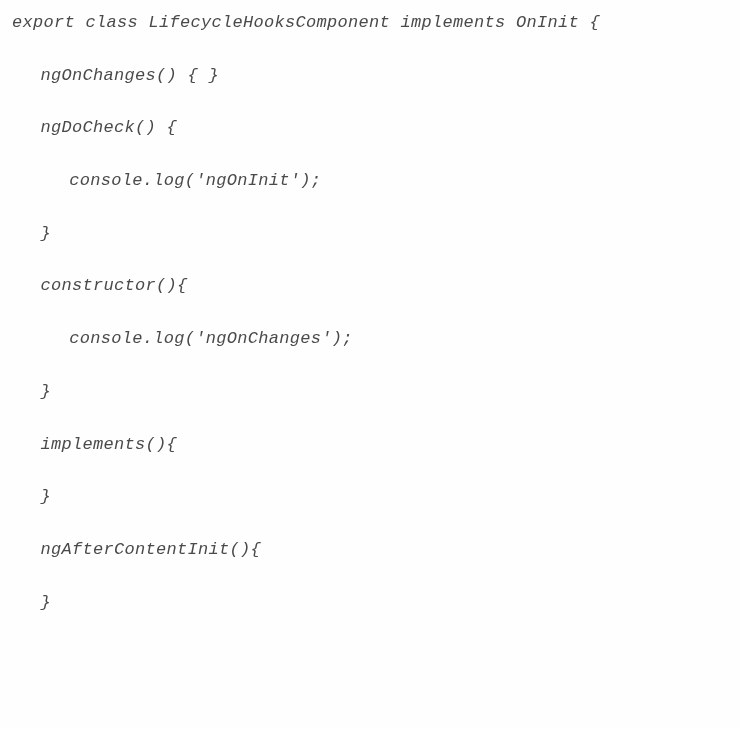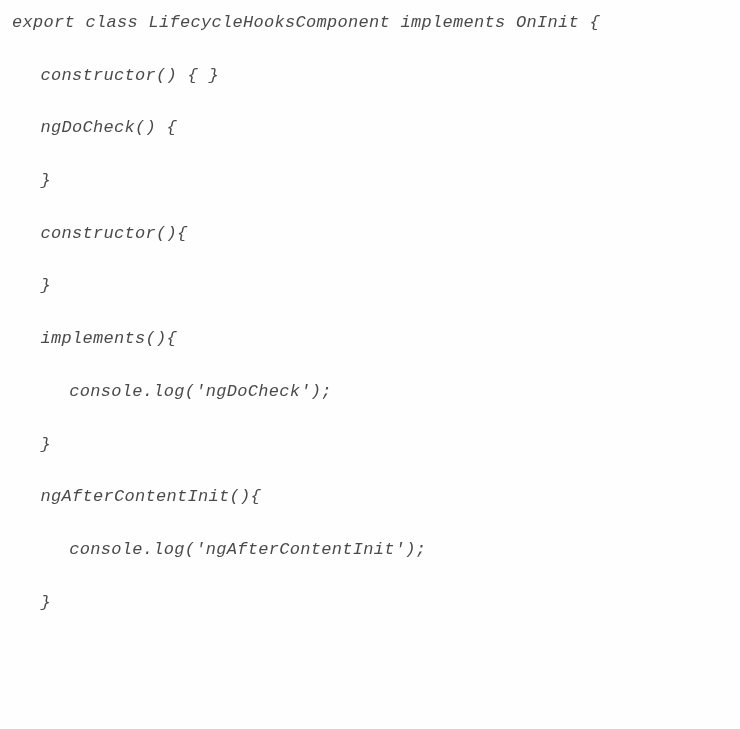--- a/index.html
+++ b/index.html
@@ -20,30 +20,30 @@
     font-family: inherit;
   }
   .line { display: block; }
   .indent1 { padding-left: 2.8ch; }
   .indent2 { padding-left: 5.6ch; }
 </style>
 </head>
 <body>
 
 <pre><span class="line">export class LifecycleHooksComponent implements OnInit {</span>
-<span class="line indent1">constructor() { }</span>
+<span class="line indent1">ngOnChanges() { }</span>
 <span class="line indent1">ngDoCheck() {</span>
+<span class="line indent2">console.log('ngOnInit');</span>
 <span class="line indent1">}</span>
 <span class="line indent1">constructor(){</span>
+<span class="line indent2">console.log('ngOnChanges');</span>
 <span class="line indent1">}</span>
 <span class="line indent1">implements(){</span>
-<span class="line indent2">console.log('ngDoCheck');</span>
 <span class="line indent1">}</span>
 <span class="line indent1">ngAfterContentInit(){</span>
-<span class="line indent2">console.log('ngAfterContentInit');</span>
 <span class="line indent1">}</span>
 
 
 
 
 
 
 
 
 

